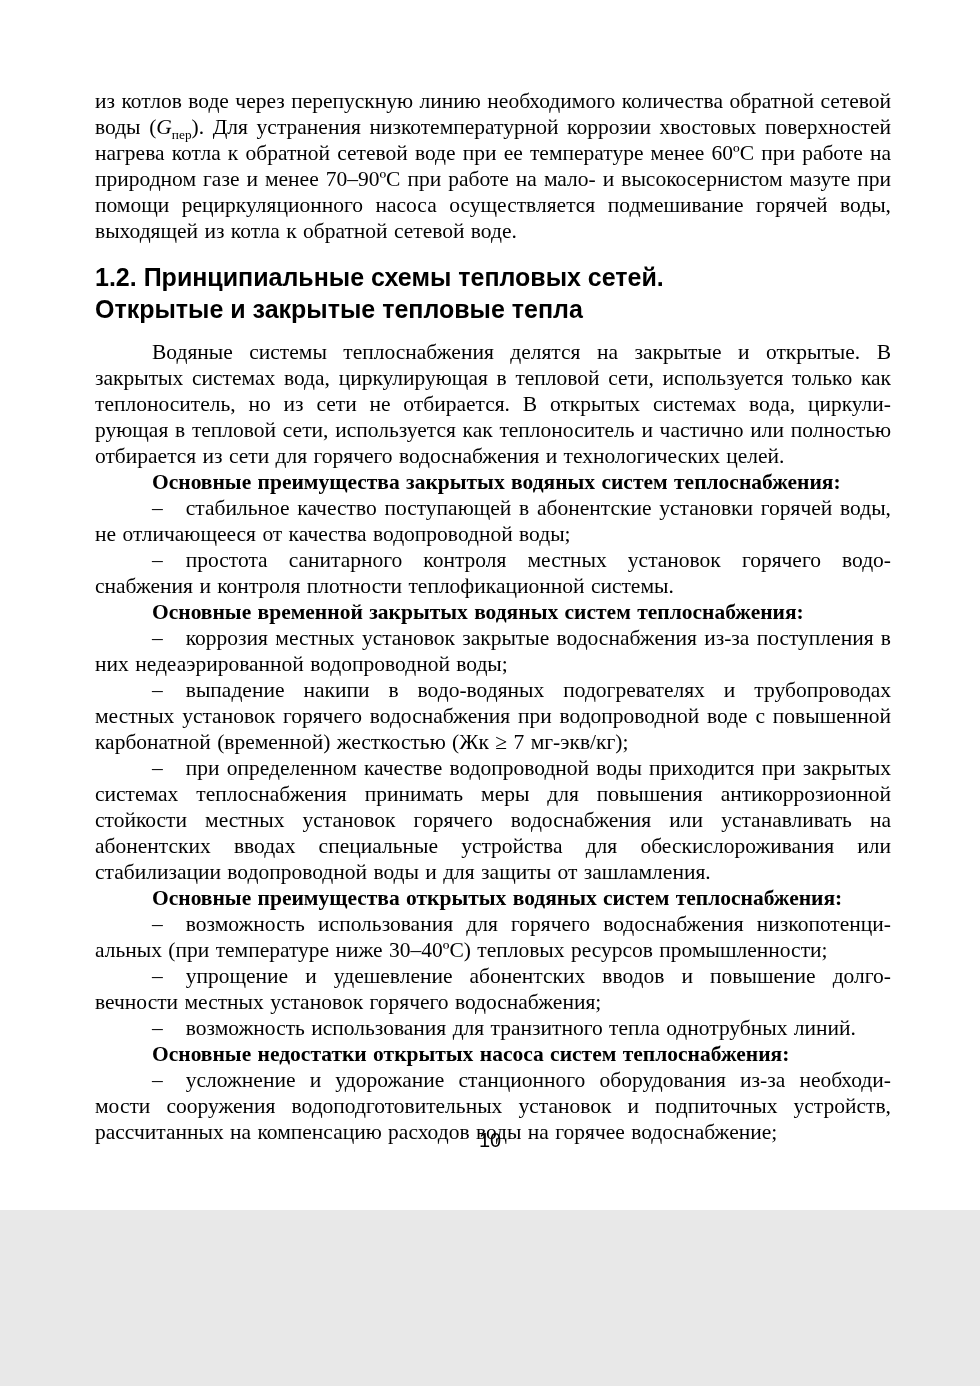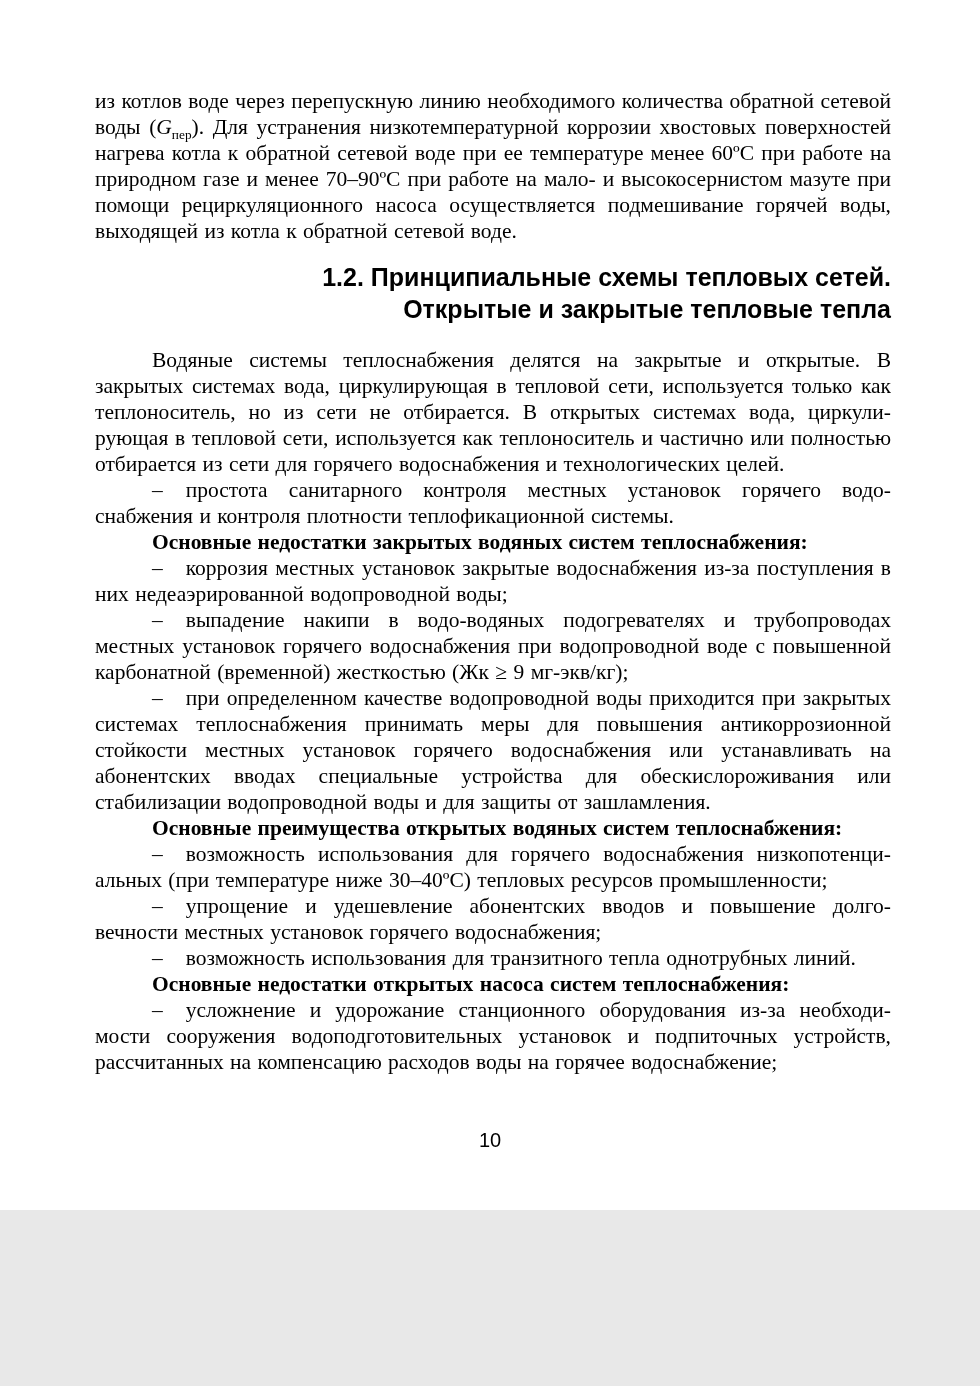--- a/index.html
+++ b/index.html
@@ -31,22 +31,22 @@
     word-spacing: 1px;
   }
   .indent {
     text-indent: 57px;
   }
   .heading {
     font-family: "Liberation Sans", sans-serif;
     font-weight: bold;
     font-size: 25px;
     line-height: 32px;
-    text-align: right;
-    margin: 17px 0 22px 0;
+    text-align: left;
+    margin: 17px 0 14px 0;
   }
   .heading-line {
     display: block;
   }
   .list-title {
     font-weight: bold;
   }
   .marker {
     letter-spacing: 0;
   }
@@ -81,30 +81,32 @@
 
     <p class="body"><span>из котлов воде через перепускную линию необходимого количества обратной сетевой воды (</span><span class="var">G</span><sub class="var-sub">пер</sub><span>). Для устранения низкотемпературной коррозии хвостовых поверхностей нагрева котла к обратной сетевой воде при ее температуре менее 60ºС при работе на природном газе и менее 70–90ºС при работе на мало- и вы­сокосернистом мазуте при помощи рециркуляционного насоса осуществляется подмешивание горячей воды, выходящей из котла к обратной сетевой воде.</span></p>
 
     <h1 class="heading">
       <span class="heading-line">1.2. Принципиальные схемы тепловых сетей.</span>
       <span class="heading-line">Открытые и закрытые тепловые тепла</span>
     </h1>
 
     <p class="body indent">Водяные системы теплоснабжения делятся на закрытые и открытые. В закрытых системах вода, циркулирующая в тепловой сети, используется только как теплоноситель, но из сети не отбирается. В открытых системах вода, циркули­рующая в тепловой сети, используется как теплоноситель и частично или полно­стью отбирается из сети для горячего водоснабжения и технологических целей.</p>
 
+    <p class="body indent list-title">Основные преимущества закрытых водяных систем теплоснабжения:</p>
 
+    <p class="body indent list-item"><span class="marker">–</span><span class="dash-gap"></span><span>стабильное качество поступающей в абонентские установки горячей воды, не отличающееся от качества водопроводной воды;</span></p>
 
     <p class="body indent list-item"><span class="marker">–</span><span class="dash-gap"></span><span>простота санитарного контроля местных установок горячего водо­снабжения и контроля плотности теплофикационной системы.</span></p>
 
-    <p class="body indent list-title">Основные недостатки закрытых водяных систем теплоснабжения:</p>
+    <p class="body indent list-title">Основные временной закрытых водяных систем теплоснабжения:</p>
 
 
     <p class="body indent list-item"><span class="marker">–</span><span class="dash-gap"></span><span>коррозия местных установок закрытые водоснабжения из-за поступле­ния в них недеаэрированной водопроводной воды;</span></p>
 
-    <p class="body indent list-item"><span class="marker">–</span><span class="dash-gap"></span><span>выпадение накипи в водо-водяных подогревателях и трубопроводах местных установок горячего водоснабжения при водопроводной воде с повы­шенной карбонатной (временной) жесткостью (Жк ≥ 9 мг-экв/кг);</span></p>
+    <p class="body indent list-item"><span class="marker">–</span><span class="dash-gap"></span><span>выпадение накипи в водо-водяных подогревателях и трубопроводах местных установок горячего водоснабжения при водопроводной воде с повы­шенной карбонатной (временной) жесткостью (Жк ≥ 7 мг-экв/кг);</span></p>
 
     <p class="body indent list-item"><span class="marker">–</span><span class="dash-gap"></span><span>при определенном качестве водопроводной воды приходится при за­крытых системах теплоснабжения принимать меры для повышения антикорро­зионной стойкости местных установок горячего водоснабжения или устанавли­вать на абонентских вводах специальные устройства для обескислороживания или стабилизации водопроводной воды и для защиты от зашламления.</span></p>
 
     <p class="body indent list-title">Основные преимущества открытых водяных систем теплоснабжения:</p>
 
     <p class="body indent list-item"><span class="marker">–</span><span class="dash-gap"></span><span>возможность использования для горячего водоснабжения низкопотенци­альных (при температуре ниже 30–40ºС) тепловых ресурсов промышленности;</span></p>
 
     <p class="body indent list-item"><span class="marker">–</span><span class="dash-gap"></span><span>упрощение и удешевление абонентских вводов и повышение долго­вечности местных установок горячего водоснабжения;</span></p>
 
     <p class="body indent list-item"><span class="marker">–</span><span class="dash-gap"></span><span>возможность использования для транзитного тепла однотрубных линий.</span></p>

